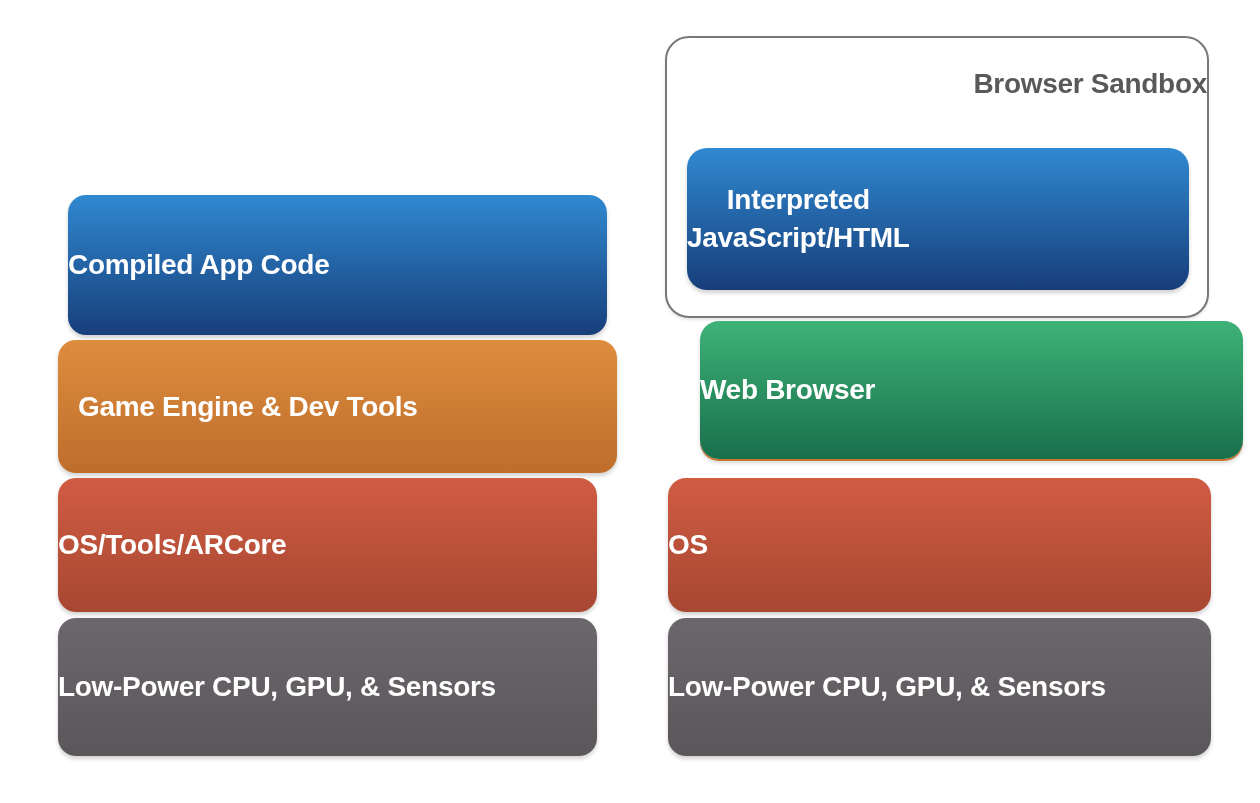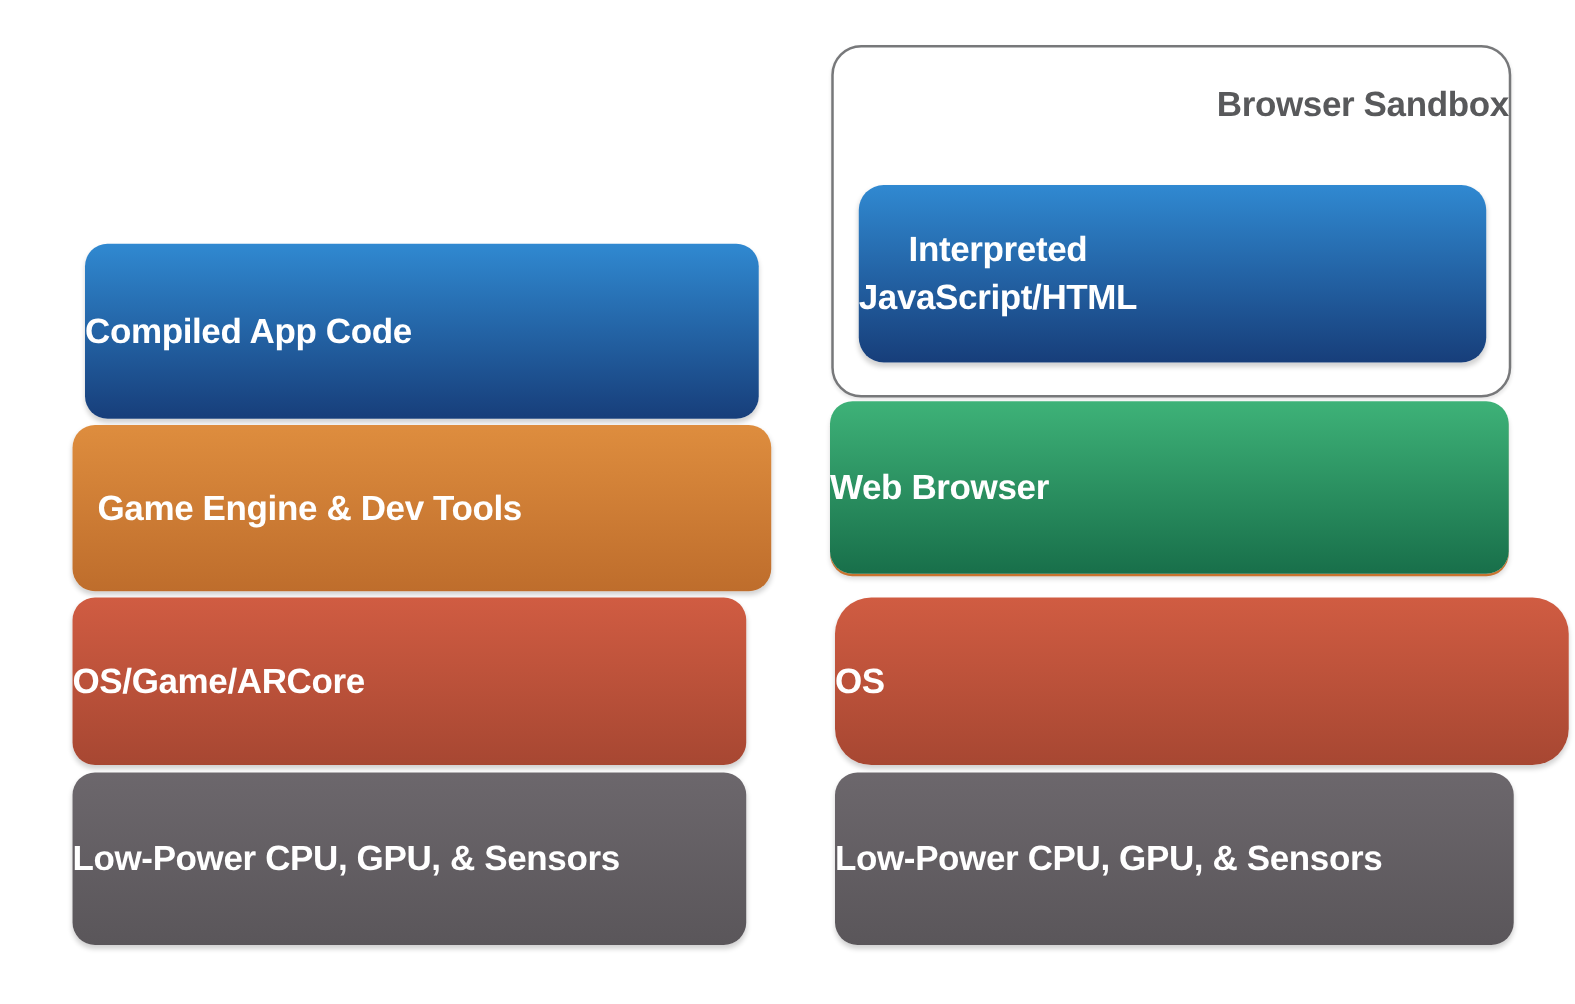--- a/index.html
+++ b/index.html
@@ -51,42 +51,43 @@
     position: absolute;
     left: 0; right: 0; top: 30px;
     text-align: right;
     color: #58595B;
     font-size: 28px;
     font-weight: bold;
     letter-spacing: -0.3px;
   }
   .box-r-inner { left: 687px; top: 148px; width: 502px; height: 142px; border-radius: 20px; }
   .box-r1 {
-    left: 664px; top: 321px; width: 543px; height: 138px;
+    left: 700px; top: 321px; width: 543px; height: 138px;
     
     box-shadow: 0 2px 0 var(--rim, transparent), 0 4px 4px rgba(0,0,0,0.15);
+    border-radius: 19px;
   }
-  .box-r2 { left: 668px; top: 478px; width: 587px; height: 134px; border-radius: 29px; }
+  .box-r2 { left: 668px; top: 478px; width: 543px; height: 134px; }
   .box-r3 { left: 668px; top: 618px; width: 543px; height: 138px; }
 </style>
 </head>
 <body>
 
 <div class="canvas">
 
   <div class="layer box-l1" style="--c1: #3089D1; --c2: #173E7A;">
     <span class="layer-label">Compiled App Code</span>
   </div>
 
   <div class="layer box-l2" style="--c1: #DE8D3E; --c2: #BE6D2C;">
     <span class="layer-label">Game Engine &amp; Dev Tools</span>
   </div>
 
   <div class="layer box-l3" style="--c1: #D05C42; --c2: #A74732;">
-    <span class="layer-label">OS/Game/ARCore</span>
+    <span class="layer-label">OS/Tools/ARCore</span>
   </div>
 
   <div class="layer box-l4" style="--c1: #6C676C; --c2: #5A565A;">
     <span class="layer-label">Low-Power CPU, GPU, &amp; Sensors</span>
   </div>
 
   <div class="sandbox">
     <div class="sandbox-title">Browser Sandbox</div>
   </div>
 

